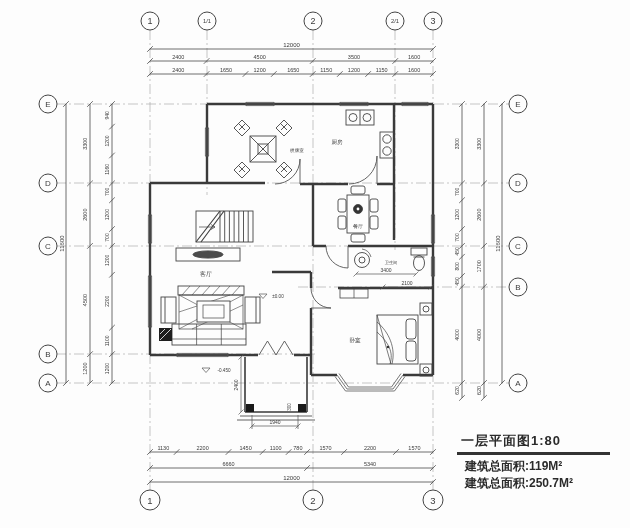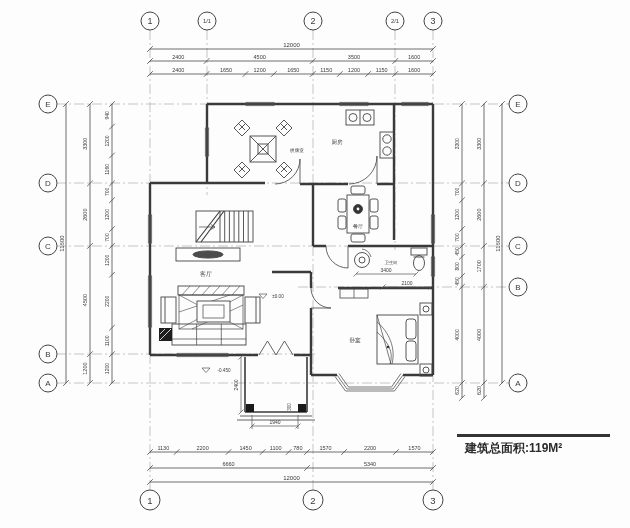--- a/index.html
+++ b/index.html
@@ -367,17 +367,19 @@
       </g>
       <g stroke="#4a4a4a" stroke-width="0.8" fill="none">
         <path d="M502 104 V383"></path>
         <path d="M499.2 106.8 L504.8 101.2"></path>
         <path d="M499.2 385.8 L504.8 380.2"></path>
         <text font-size="6" text-anchor="middle" x="499.5" y="243.5" transform="rotate(-90 499.5 243.5)">11600</text>
       </g>
     </svg>
 
 <div class="titleblock">
+  <div class="tb-title">一层平面图1:80</div>
   <div class="tb-line"></div>
   <div class="tb-row">建筑总面积:119M²</div>
+  <div class="tb-row">建筑总面积:250.7M²</div>
 </div>
 
 </div>
 
 </body></html>

